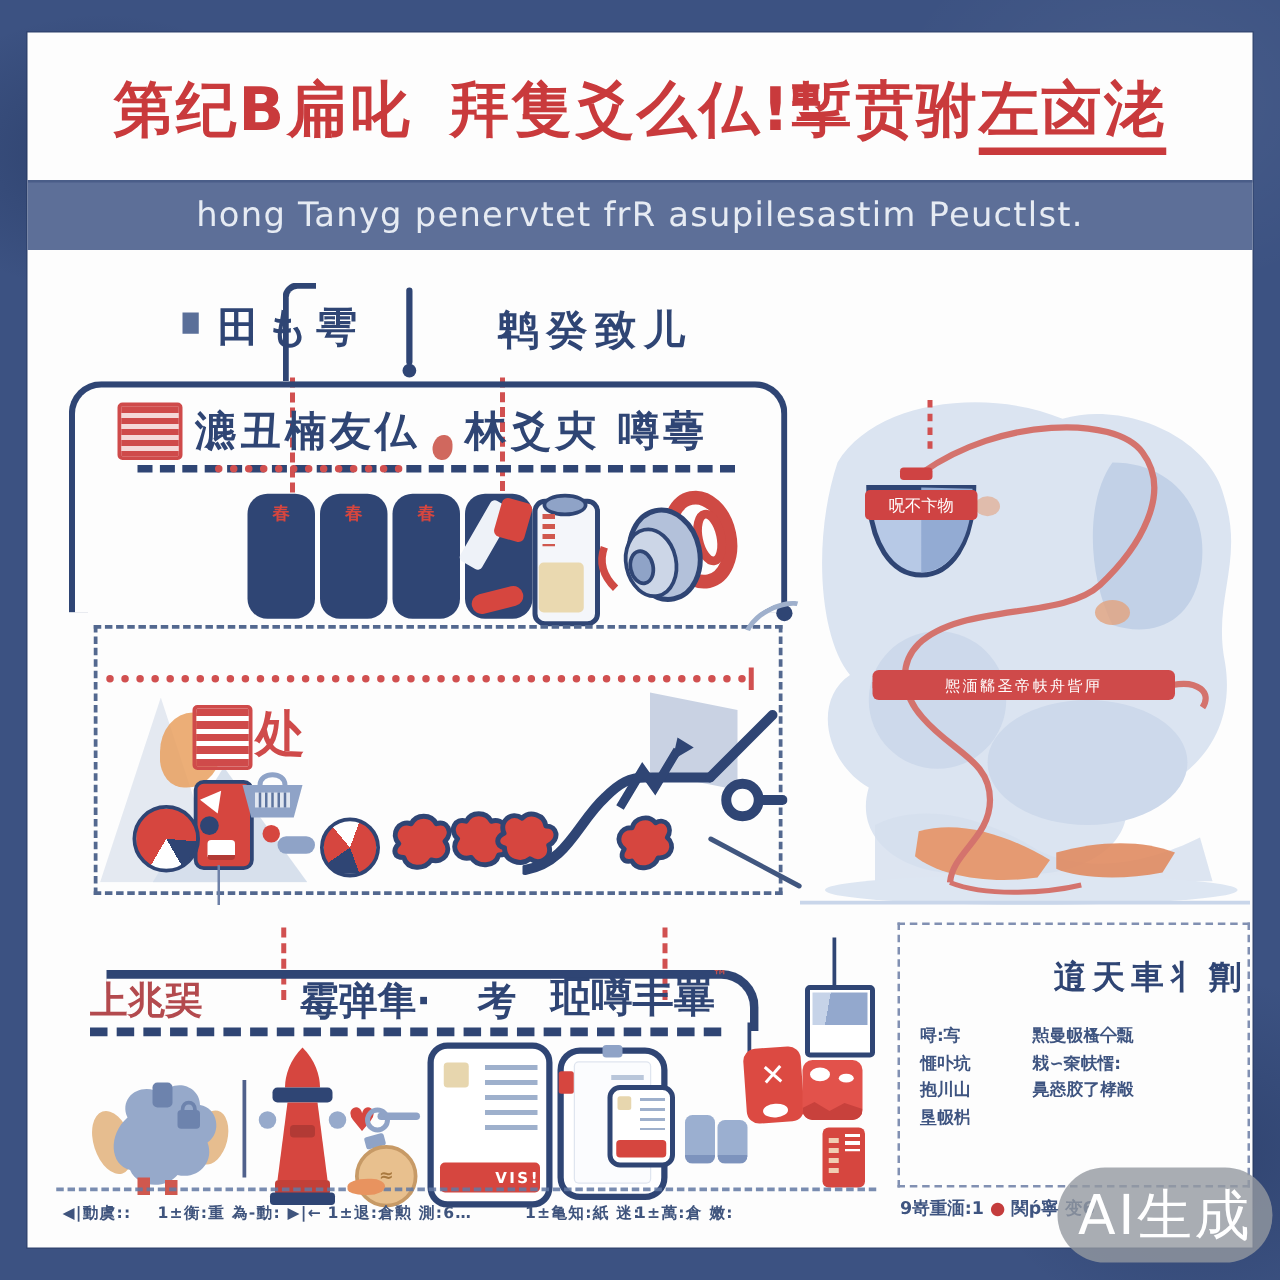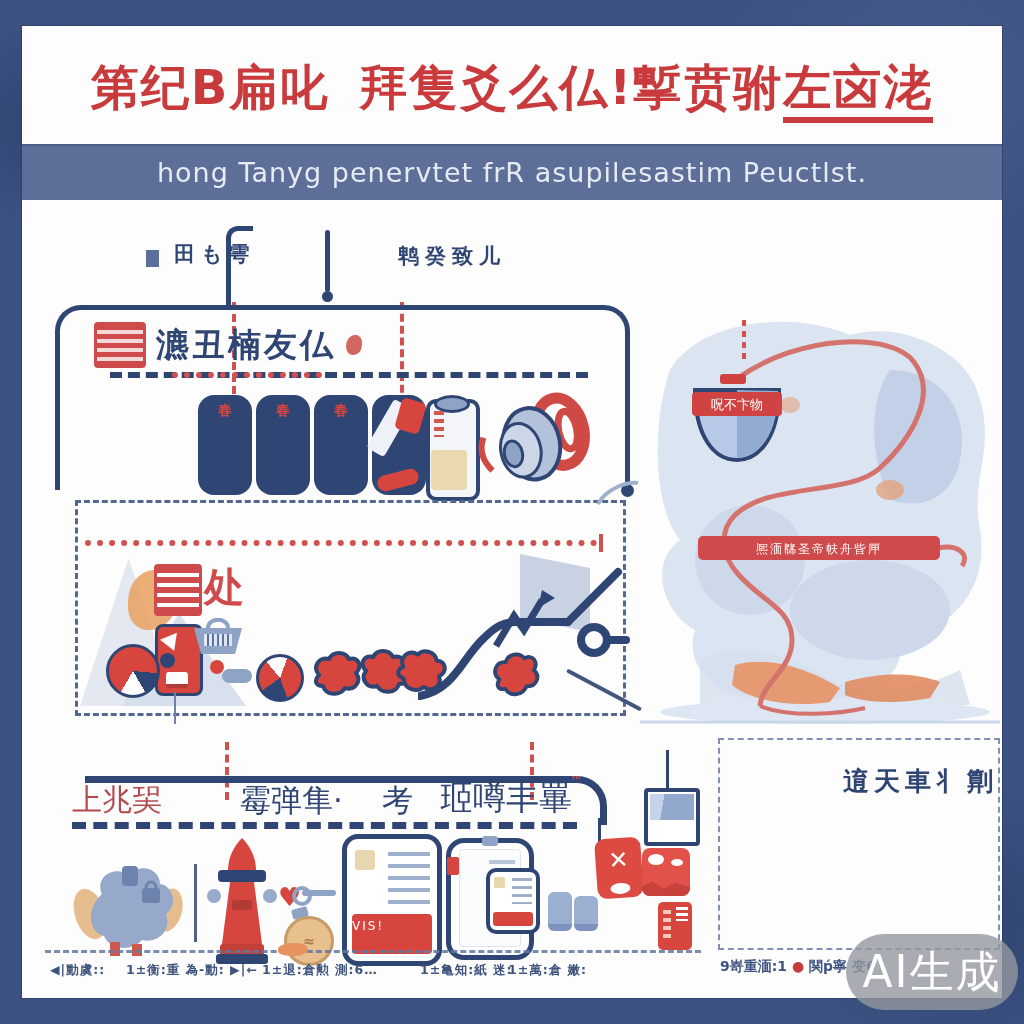--- a/index.html
+++ b/index.html
@@ -15,29 +15,29 @@
   .abs{position:absolute}
   .poster{position:absolute;left:22px;top:26px;width:980px;height:972px;background:#fdfdfd;box-shadow:0 0 0 1px rgba(25,40,75,.35)}
   
   .main-title{position:absolute;left:0;top:30px;width:100%;text-align:center;font-weight:bold;font-size:48px;color:#c93a3c;letter-spacing:2px;white-space:nowrap}
   .main-title .ta{margin-right:30px}
   .main-title .tc{border-bottom:6px solid #c93a3c;padding-bottom:2px}
   .subtitle-band{position:absolute;left:0;top:118px;width:100%;height:56px;background:#5d6f98;display:flex;align-items:center;justify-content:center;box-shadow:inset 0 2px 0 #4a5d88}
   .subtitle-band span{color:#e6ebf3;font-size:27px;letter-spacing:1px}
   
   .mk-sq{left:124px;top:224px;width:13px;height:17px;background:#5a6f99}
-  .mk-label{font-size:21px;font-weight:bold;color:#2f4574;letter-spacing:6px;white-space:nowrap}
+  .mk-label{font-size:33px;font-weight:bold;color:#2f4574;letter-spacing:6px;white-space:nowrap}
   .mk-hook{left:204px;top:200px;width:22px;height:74px;border-left:5px solid #2f4574;border-top:5px solid #2f4574;border-top-left-radius:12px}
   .mk-pin{left:303px;top:204px;width:5px;height:62px;background:#2f4574;border-radius:3px}
   .mk-pin::after{content:"";position:absolute;left:-3px;bottom:-10px;width:11px;height:11px;background:#2f4574;border-radius:50%}
   .rdash{border-left:4px dashed #d15050;width:0}
   
   .box1{left:33px;top:279px;width:565px;height:180px;border:5px solid #2f4574;border-bottom:none;border-radius:26px 26px 0 0}
   .box1::after{content:"";position:absolute;right:-9px;bottom:-7px;width:13px;height:13px;border-radius:50%;background:#2f4574}
-  .b1title{left:72px;top:296px;display:flex;align-items:center;gap:10px}
+  .b1title{left:72px;top:296px;display:flex;align-items:flex-end;gap:10px}
   .b1badge{width:46px;height:40px;border:3px solid #cf4a4a;border-radius:4px;background:repeating-linear-gradient(180deg,#cf4a4a 0 5px,#f5d8d8 5px 9px)}
   .b1text{font-size:33px;font-weight:bold;color:#2f4574;letter-spacing:3px;white-space:nowrap}
   .splash{width:16px;height:20px;background:#d0685e;border-radius:60% 40% 55% 45%}
   .b1dash{left:88px;top:346px;width:478px;border-top:6px dashed #2f4574}
   .b1dash-red{left:150px;top:346px;width:150px;border-top:6px dotted #d15050}
   
   .pcard{width:54px;height:100px;background:#2f4574;border-radius:16px;top:369px}
   .pcard .glyph{position:absolute;top:7px;left:50%;transform:translateX(-50%);color:#d6463f;font-size:14px;font-weight:bold;white-space:nowrap}
   .pcard4::before{content:"";position:absolute;left:7px;top:5px;width:20px;height:56px;background:#eef2f8;border-radius:4px;transform:rotate(30deg)}
   .pcard4::after{content:"";position:absolute;right:3px;top:5px;width:25px;height:32px;background:#d6463f;border-radius:5px;transform:rotate(16deg)}
@@ -63,32 +63,32 @@
   .mline{left:152px;top:666px;width:2px;height:32px;background:#6e81a8}
   .duck .dbody{position:absolute;right:0;top:9px;width:30px;height:14px;background:#8fa3c7;border-radius:7px}
   .duck .dhead{position:absolute;left:0;top:0;width:14px;height:14px;background:#d6463f;border-radius:50%}
   .pieC{left:84px;top:618px;width:48px;height:48px;border-radius:50%;border:3px solid #2f4574;background:conic-gradient(from 210deg,#d6463f 0 245deg,#2f4574 245deg 300deg,#fff 300deg)}
   .pieH{left:234px;top:628px;width:42px;height:42px;border-radius:50%;border:3px solid #2f4574;background:conic-gradient(from -40deg,#fff 0 60deg,#d6463f 60deg 200deg,#2f4574 200deg 275deg,#d6463f 275deg)}
   .swoosh{left:570px;top:458px;width:54px;height:30px;border:4px solid transparent;border-top:4px solid #9fb0cc;border-radius:50%;transform:rotate(-28deg)}
   .diag{left:540px;top:662px;width:84px;height:4px;background:#40567f;transform:rotate(28deg);border-radius:2px}
   
   .l3{left:63px;top:750px;width:515px;height:42px;border-top:7px solid #2f4574;border-right:7px solid #2f4574;border-top-right-radius:30px}
   .l3thin{left:576px;top:792px;width:3px;height:24px;background:#2f4574}
-  .b3l{font-weight:normal;color:#2f4574;white-space:nowrap}
+  .b3l{font-weight:bold;color:#2f4574;white-space:nowrap}
   .b3dash{left:50px;top:796px;width:505px;border-top:7px dashed #2f4574}
   .divider{left:172px;top:838px;width:3px;height:78px;background:#50618c}
   .heart{font-size:26px;color:#d6463f;font-weight:bold}
   .key{left:280px;top:864px;width:34px;height:6px;background:#8fa3c7;border-radius:3px}
   .key::before{content:"";position:absolute;left:-10px;top:-4px;width:12px;height:12px;border:4px solid #8fa3c7;border-radius:50%}
   .bolt{left:270px;top:882px;width:16px;height:10px;background:#8fa3c7;border-radius:2px;transform:rotate(-15deg)}
   .coin{left:262px;top:890px;width:44px;height:44px;background:#e8c08e;border:3px solid #c79a66;border-radius:50%;color:#a9793f;font-size:14px;font-weight:bold;display:flex;align-items:center;justify-content:center}
   .card1{left:320px;top:808px;width:90px;height:122px;background:#fff;border:5px solid #2f4574;border-radius:16px}
   .card1 .csq{position:absolute;left:8px;top:11px;width:20px;height:20px;background:#e7d6ae;border-radius:3px}
   .card1 .lines{position:absolute;right:7px;top:13px;width:42px;height:58px;background:repeating-linear-gradient(180deg,#9eb0cc 0 4px,transparent 4px 12px)}
-  .vband{position:absolute;left:5px;right:5px;bottom:7px;height:40px;background:#d6463f;border-radius:4px;color:#fff;font-size:12px;font-weight:normal;text-align:left;line-height:24px;letter-spacing:2px}
+  .vband{position:absolute;left:5px;right:5px;bottom:7px;height:24px;background:#d6463f;border-radius:4px;color:#fff;font-size:12px;font-weight:bold;text-align:right;line-height:24px;letter-spacing:2px}
   .card2{left:424px;top:812px;width:78px;height:112px;background:#fff;border:5px solid #2f4574;border-radius:18px}
   .card2 .paper{position:absolute;left:9px;top:7px;right:9px;bottom:9px;background:#fbfcfe;box-shadow:0 0 0 1px #dfe5ef;border-radius:3px}
   .card2 .plines{position:absolute;right:5px;top:10px;width:26px;height:44px;background:repeating-linear-gradient(180deg,#b9c6da 0 4px,transparent 4px 12px)}
   .card2 .redsq{position:absolute;left:-4px;top:14px;width:12px;height:18px;background:#d6463f;border-radius:2px}
   .card2 .tab{position:absolute;top:-7px;left:50%;transform:translateX(-50%);width:16px;height:10px;background:#8fa3c7;border-radius:3px}
   .card3{left:464px;top:842px;width:46px;height:58px;background:#fff;border:4px solid #2f4574;border-radius:10px}
   .card3 .csq{position:absolute;left:4px;top:5px;width:11px;height:11px;background:#e7d6ae;border-radius:2px}
   .card3 .lines{position:absolute;right:4px;top:6px;width:20px;height:26px;background:repeating-linear-gradient(180deg,#9eb0cc 0 3px,transparent 3px 8px)}
   .card3 .band{position:absolute;left:3px;right:3px;bottom:4px;height:14px;background:#d6463f;border-radius:3px}
   .cube{width:24px;height:32px;background:#9bafd0;border-radius:6px;border-bottom:7px solid #7d93bd}
@@ -136,20 +136,21 @@
   <div class="abs mk-pin"></div>
   <div class="abs mk-label" style="left:376px;top:216px">鹎癸致儿</div>
   <div class="abs rdash" style="left:210px;top:276px;height:116px"></div>
   <div class="abs rdash" style="left:378px;top:276px;height:150px"></div>
 
   <div class="abs box1"></div>
   <div class="abs b1title">
     <div class="b1badge"></div>
     <span class="b1text">瀌丑楠友仏</span>
     <span class="splash"></span>
+    <span class="b1text">林爻㐪 噂蕚</span>
   </div>
   <div class="abs b1dash"></div>
   <div class="abs b1dash-red"></div>
 
   <div class="abs pcard" style="left:176px">
     <span class="glyph">春</span>
   </div>
   <div class="abs pcard" style="left:234px">
     <span class="glyph">春</span>
   </div>
@@ -322,20 +323,33 @@
   <div class="abs dsep"></div>
   <div class="abs fish"></div>
   <div class="abs cap" style="left:28px;top:936px">◀|動虞::</div>
   <div class="abs cap" style="left:104px;top:936px">1±衡:重 為-動: ▶|←</div>
   <div class="abs cap" style="left:240px;top:936px">1±退:倉勲 測:6…</div>
   <div class="abs cap" style="left:398px;top:936px">1±亀知:紙 迷:</div>
   <div class="abs cap" style="left:486px;top:936px">1±萬:倉 嫩:</div>
 
   <div class="abs panel">
     <p class="ptitle">逳天車丬㔍</p>
+    <div class="pcols">
+      <div class="c1">
+        <p>㖊:㝍</p>
+        <p>㥱卟坑</p>
+        <p>抱川山</p>
+        <p>垦㠷㭊</p>
+      </div>
+      <div>
+        <p>㸃曼㠷㮻㐃㼼</p>
+        <p>㦵∽㭐㠸㦒:</p>
+        <p>㫯㤲㬵了㭳㲂</p>
+      </div>
+    </div>
   </div>
   <div class="abs pcap">
     <span>9嵜重湎:1</span>
     <span class="dot">●</span>
     <span>関ṕ寧 变6</span>
   </div>
 </div>
 
 <div class="abs wm">
     <span>AI生成</span>

